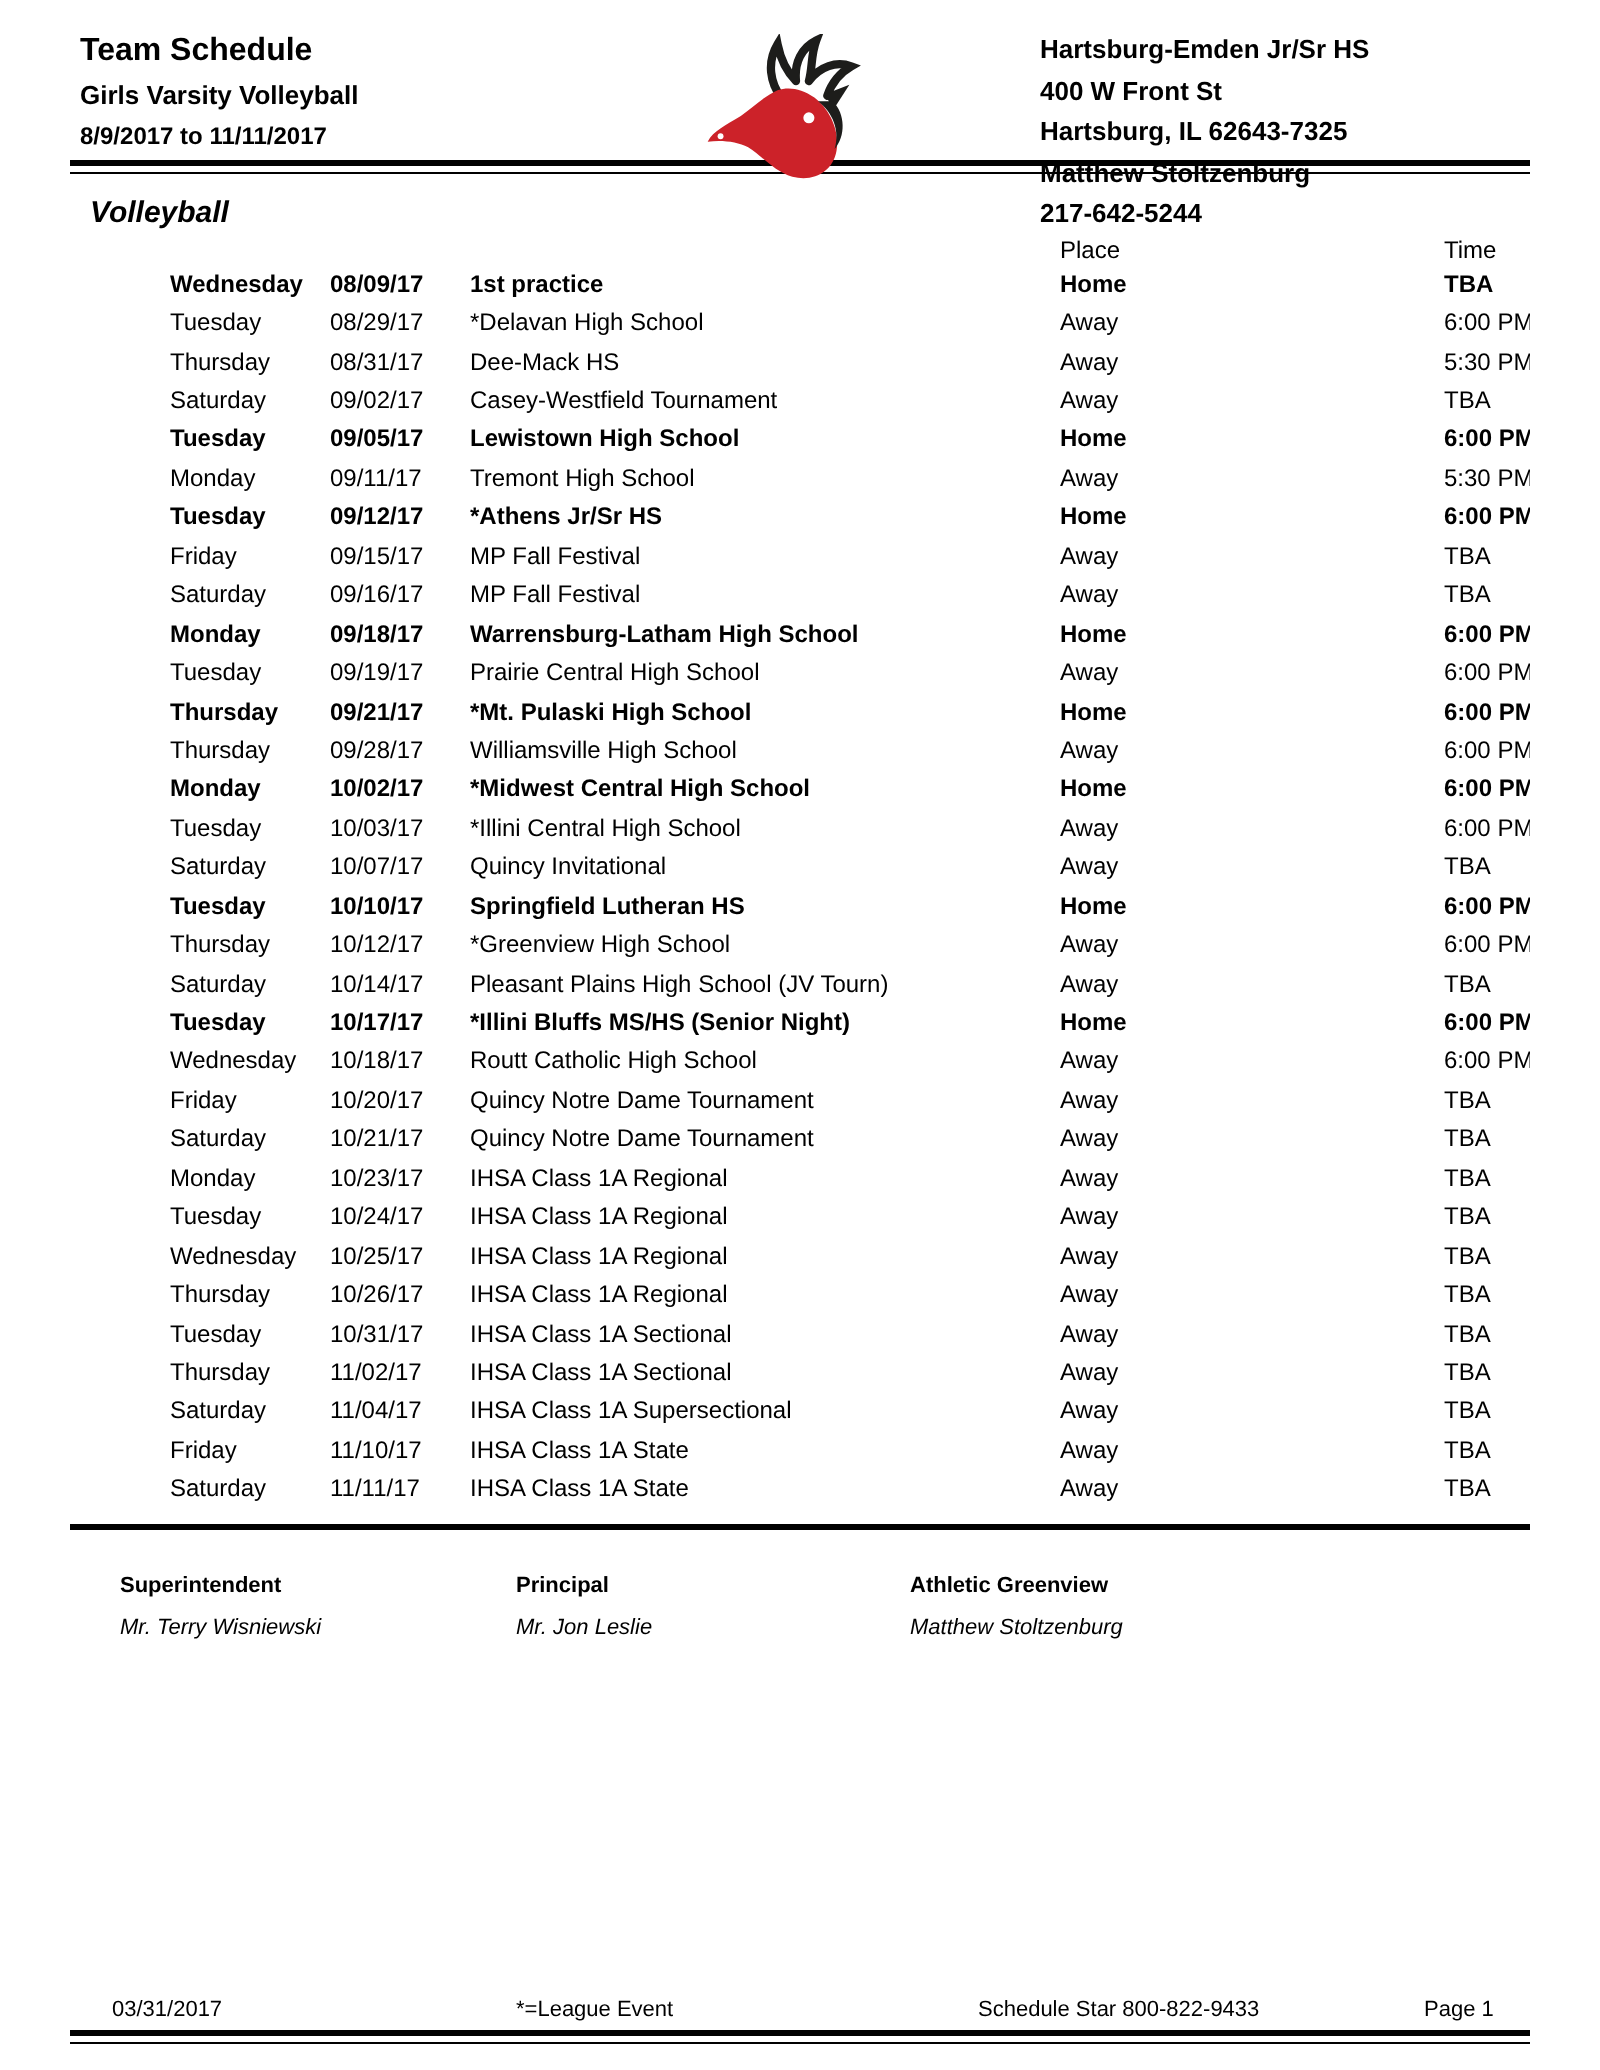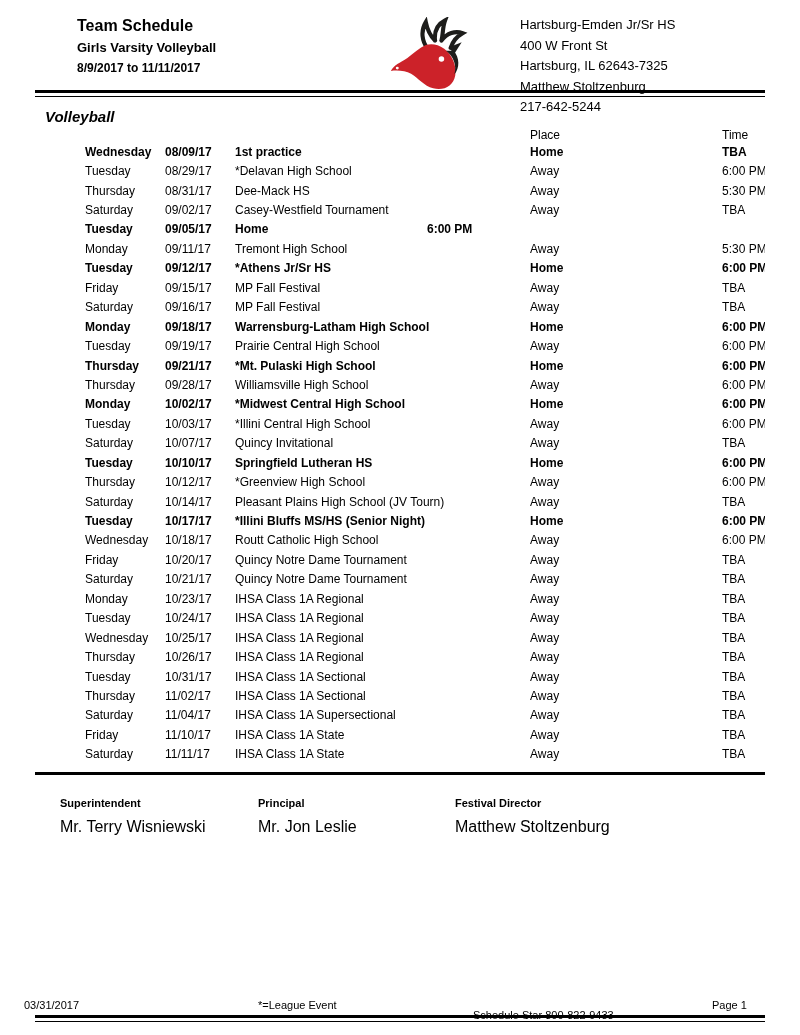--- a/index.html
+++ b/index.html
@@ -6,27 +6,27 @@
   .page {
     position: relative;
     width: 800px; height: 1035px;
     background: #fff;
     font-family: "Liberation Sans", sans-serif;
     color: #000;
     box-sizing: border-box;
     overflow: hidden;
   }
   
-  .header { display: flex; padding: 15px 40px 0 40px; height: 90px; box-sizing: border-box; margin-left: 37px; }
+  .header { display: flex; padding: 15px 40px 0 40px; height: 80px; box-sizing: border-box; }
   .header-left { width: 300px; }
   .h-title { font-size: 16px; font-weight: bold; line-height: 22px; }
   .h-sub   { font-size: 13px; font-weight: bold; line-height: 21px; }
   .h-range { font-size: 12px; font-weight: bold; line-height: 20px; }
   .header-logo { width: 115px; display: flex; justify-content: center; align-items: flex-start; padding-top: 2px; }
-  .header-right { margin-left: auto; width: 240px; font-size: 13px; font-weight: normal; line-height: 20.5px; }
+  .header-right { margin-left: auto; width: 240px; font-size: 13px; font-weight: bold; line-height: 20.5px; }
   
   .rule { margin: 0 35px; }
   .rule.double { border-top: 3px solid #000; border-bottom: 1px solid #000; height: 3px; }
   .rule.single { border-top: 3px solid #000; height: 0; margin-top: 8px; }
   
   .sport { font-size: 15px; font-weight: bold; margin: 11px 0 2px 45px; font-style: italic; }
   .team  { font-size: 12px; font-weight: bold; font-style: italic; margin: 0 0 9px 60px; }
   
   .sched { margin: 0 35px 0 85px; }
   .trow, .thead-row { display: flex; align-items: center; }
@@ -38,27 +38,27 @@
   .cell.date  { width: 70px; }
   .cell.event { width: 295px; }
   .cell.place { width: 192px; }
   .cell.time  { flex: 1; }
   
   .signatures { display: flex; margin: 22px 40px 0 60px; }
   .sig-block { }
   .sig-block:nth-child(1) { width: 198px; }
   .sig-block:nth-child(2) { width: 197px; }
   .sig-title { font-size: 11px; font-weight: bold; }
-  .sig-name  { font-size: 16px; margin-top: 9px; }
+  .sig-name  { font-size: 11px; margin-top: 9px; font-style: italic; }
   
   .footer { position: absolute; left: 0; top: 999px; width: 800px; height: 14px; font-size: 11px; }
   .footer span { position: absolute; top: 0; white-space: nowrap; }
-  .f-date   { left: 24px; }
+  .f-date   { left: 56px; }
   .f-legend { left: 258px; }
-  .f-vendor { left: 473px; margin-top: 10px; }
+  .f-vendor { left: 489px; }
   .f-page   { left: 712px; }
   .rule.bottom { position: absolute; left: 35px; right: 35px; top: 1015px; margin: 0; }
   
   .logo-red   { fill: var(--logo-red, #cc2229); }
   .logo-black { fill: var(--logo-black, #1d1d1b); }
   .logo-black-stroke { stroke: var(--logo-black, #1d1d1b); fill: none; }
 </style>
 </head>
 <body>
 
@@ -134,20 +134,21 @@
         <div class="trow">
           <span class="cell day">Saturday</span>
           <span class="cell date">09/02/17</span>
           <span class="cell event">Casey-Westfield Tournament</span>
           <span class="cell place">Away</span>
           <span class="cell time">TBA</span>
         </div>
         <div class="trow bold">
           <span class="cell day">Tuesday</span>
           <span class="cell date">09/05/17</span>
+          <span class="cell event">Lewistown High School</span>
           <span class="cell place">Home</span>
           <span class="cell time">6:00 PM</span>
         </div>
         <div class="trow">
           <span class="cell day">Monday</span>
           <span class="cell date">09/11/17</span>
           <span class="cell event">Tremont High School</span>
           <span class="cell place">Away</span>
           <span class="cell time">5:30 PM</span>
         </div>
@@ -341,21 +342,21 @@
   <div class="signatures">
     <div class="sig-block">
       <div class="sig-title">Superintendent</div>
       <div class="sig-name">Mr. Terry Wisniewski</div>
     </div>
     <div class="sig-block">
       <div class="sig-title">Principal</div>
       <div class="sig-name">Mr. Jon Leslie</div>
     </div>
     <div class="sig-block">
-      <div class="sig-title">Festival Director</div>
+      <div class="sig-title">Athletic Greenview</div>
       <div class="sig-name">Matthew Stoltzenburg</div>
     </div>
   </div>
 
   <div class="footer">
     <span class="f-date">03/31/2017</span>
     <span class="f-legend">*=League Event</span>
     <span class="f-vendor">Schedule Star 800-822-9433</span>
     <span class="f-page">Page 1</span>
   </div>

